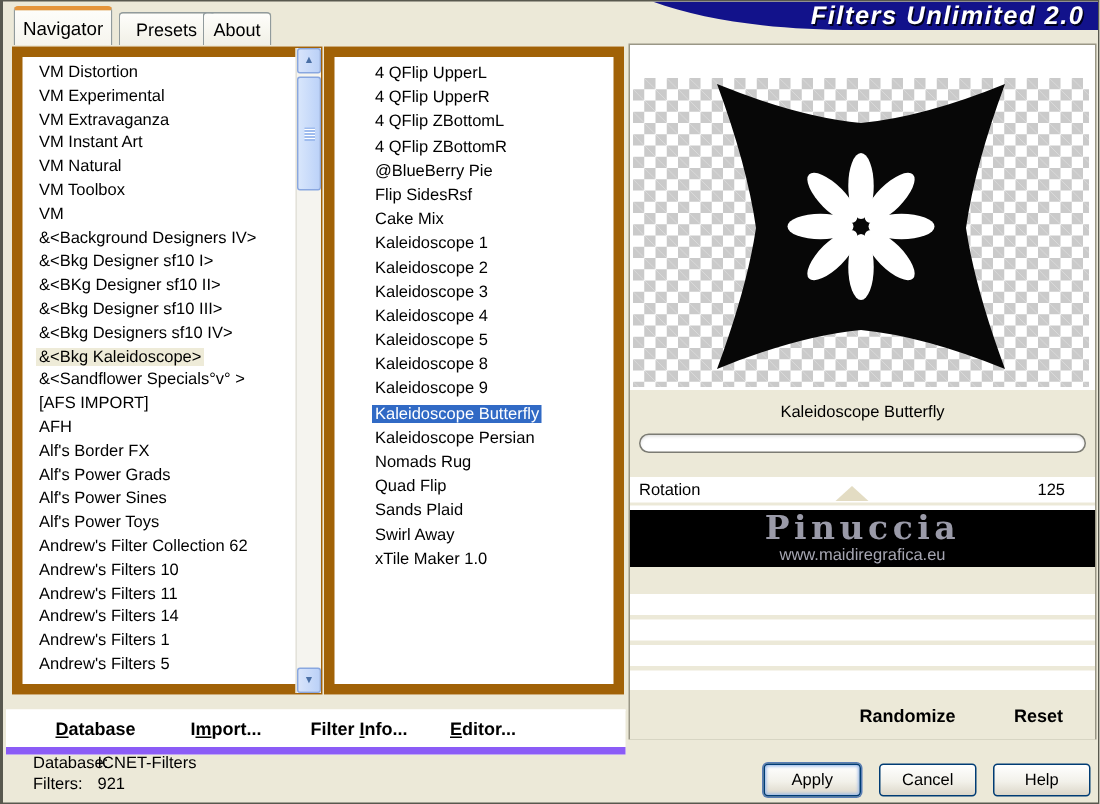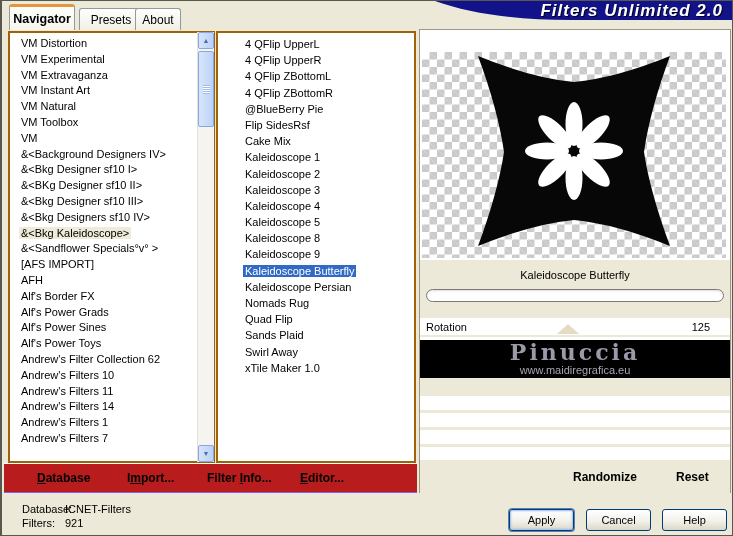--- a/index.html
+++ b/index.html
@@ -12,25 +12,25 @@
   #banner svg{position:absolute;top:0;left:0;}
   #banner .banner-text{position:absolute;top:0;right:9px;height:19px;line-height:19px;
        color:#fff;font-size:17px;font-weight:bold;font-style:italic;letter-spacing:1px;
        text-shadow:1px 1px 0 #00001e;white-space:nowrap;}
 
   
   .tab{position:absolute;top:7px;height:22px;padding:0 12px;font-size:12px;color:#000;
        background:linear-gradient(#FEFEFB,#F1F0E6);border:1px solid #919B9C;border-bottom:none;
        border-radius:3px 3px 0 0;display:flex;align-items:center;justify-content:center;}
   .tab.active{top:3px;height:26px;background:linear-gradient(#FDFDFA,#F6F5EE);
-       border-top:3px solid #E5953B;font-size:12.5px;z-index:3;font-weight:bold;}
+       border-top:3px solid #E5953B;font-size:12.5px;z-index:3;}
 
   
   .listbox{position:absolute;top:30px;height:432px;background:#fff;
-       border:2px solid #a16207;overflow:hidden;padding-top:3px;}
+       border:7px solid #a16207;overflow:hidden;padding-top:3px;}
   #category-list{left:6px;width:207px;}
   #filter-list{left:214px;width:200px;}
   #category-list .row{height:15.8px;line-height:15.8px;padding-left:9px;font-size:11px;white-space:nowrap;}
   #filter-list .row{height:16.2px;line-height:16.2px;padding-left:25px;font-size:11px;white-space:nowrap;}
   .row span{padding:0 2px;}
   .sel-active{background:#316AC5;color:#fff;}
   .sel-inactive{background:#EEEBD8;color:#000;}
 
   
   #cat-scrollbar{position:absolute;top:31px;left:195px;width:17px;height:430px;
@@ -77,22 +77,22 @@
 
   .empty-stripe{position:absolute;left:0;width:310px;height:14px;background:#fff;}
 
   #panel-footer{position:absolute;left:0;top:430px;width:310px;height:33px;background:#ECE9D8;
        display:flex;align-items:center;}
   .flat-btn{font-size:12px;font-weight:bold;color:#000;background:none;border:none;cursor:default;white-space:nowrap;}
   #randomize-btn{position:absolute;left:147px;}
   #reset-btn{position:absolute;left:250px;}
 
   
-  #toolbar{position:absolute;left:2px;top:462px;width:413px;height:30px;background:#b91c1c;
-       border-top:1px solid #fff;border-bottom:1px solid #8b5cf6;display:flex;align-items:center;}
+  #toolbar{position:absolute;left:2px;top:472px;width:413px;height:30px;background:#ffffff;
+       border-top:1px solid #fff;border-bottom:5px solid #8b5cf6;display:flex;align-items:center;}
   #toolbar .flat-btn{position:absolute;}
   #toolbar .flat-btn u{text-decoration:underline;}
   #db-btn{left:27px;} #import-btn{left:117px;} #filterinfo-btn{left:197px;} #editor-btn{left:290px;}
 
   
   #statusbar{position:absolute;left:8px;top:501px;font-size:11px;color:#000;}
   #statusbar .srow{display:flex;height:14px;line-height:14px;}
   #statusbar .slabel{width:55px;padding-left:12px;}
 
   .xp-btn{position:absolute;top:508px;width:65px;height:22px;border:1px solid #003C74;border-radius:3px;
@@ -143,21 +143,21 @@
       <div class="row"><span>AFH</span></div>
       <div class="row"><span>Alf's Border FX</span></div>
       <div class="row"><span>Alf's Power Grads</span></div>
       <div class="row"><span>Alf's Power Sines</span></div>
       <div class="row"><span>Alf's Power Toys</span></div>
       <div class="row"><span>Andrew's Filter Collection 62</span></div>
       <div class="row"><span>Andrew's Filters 10</span></div>
       <div class="row"><span>Andrew's Filters 11</span></div>
       <div class="row"><span>Andrew's Filters 14</span></div>
       <div class="row"><span>Andrew's Filters 1</span></div>
-      <div class="row"><span>Andrew's Filters 7</span></div>
+      <div class="row"><span>Andrew's Filters 5</span></div>
     </div>
   <div id="cat-scrollbar">
     <div id="sb-up" class="sb-btn">▲</div>
     <div id="sb-thumb"></div>
     <div id="sb-down" class="sb-btn">▼</div>
   </div>
 
   <div id="filter-list" class="listbox">
       <div class="row"><span>4 QFlip UpperL</span></div>
       <div class="row"><span>4 QFlip UpperR</span></div>

